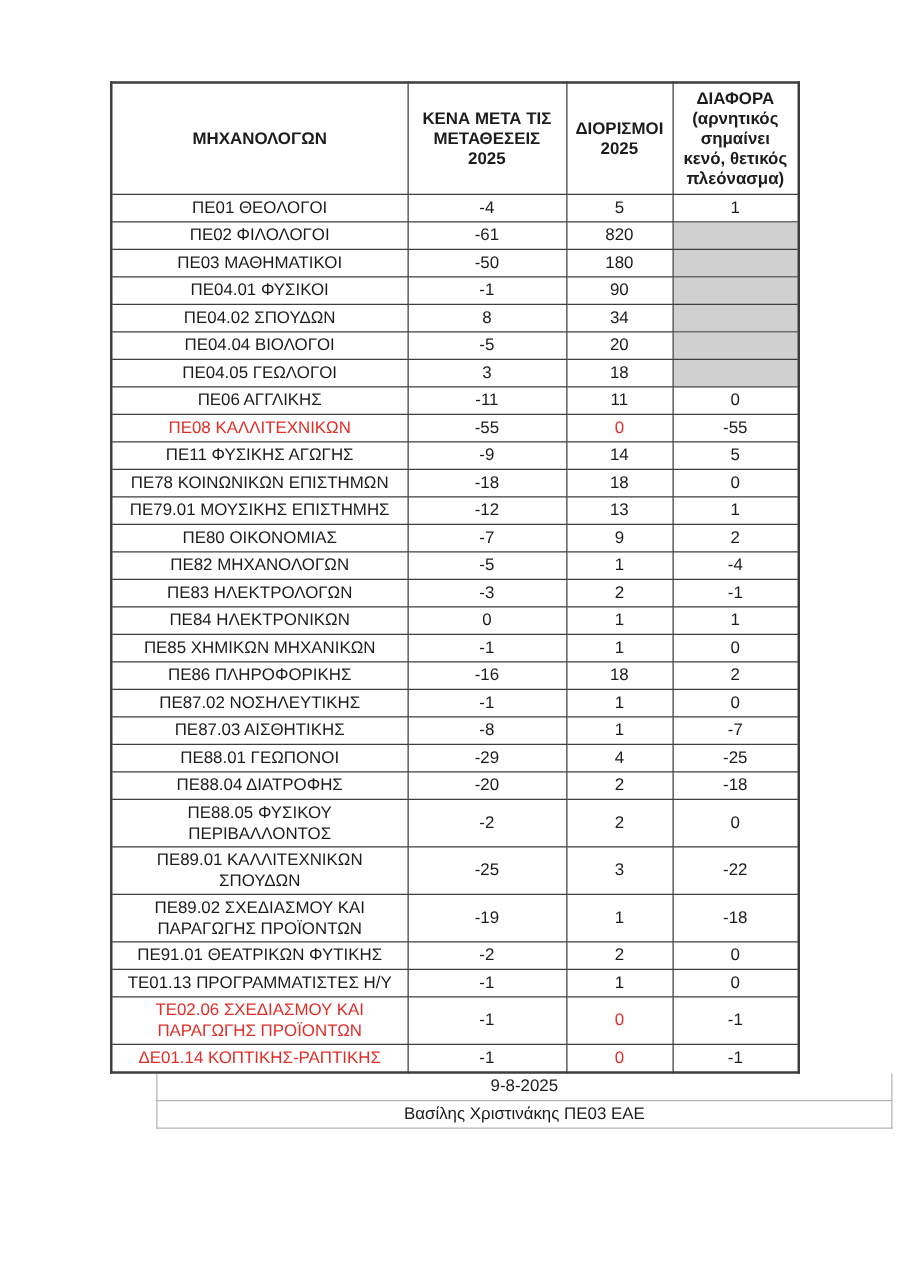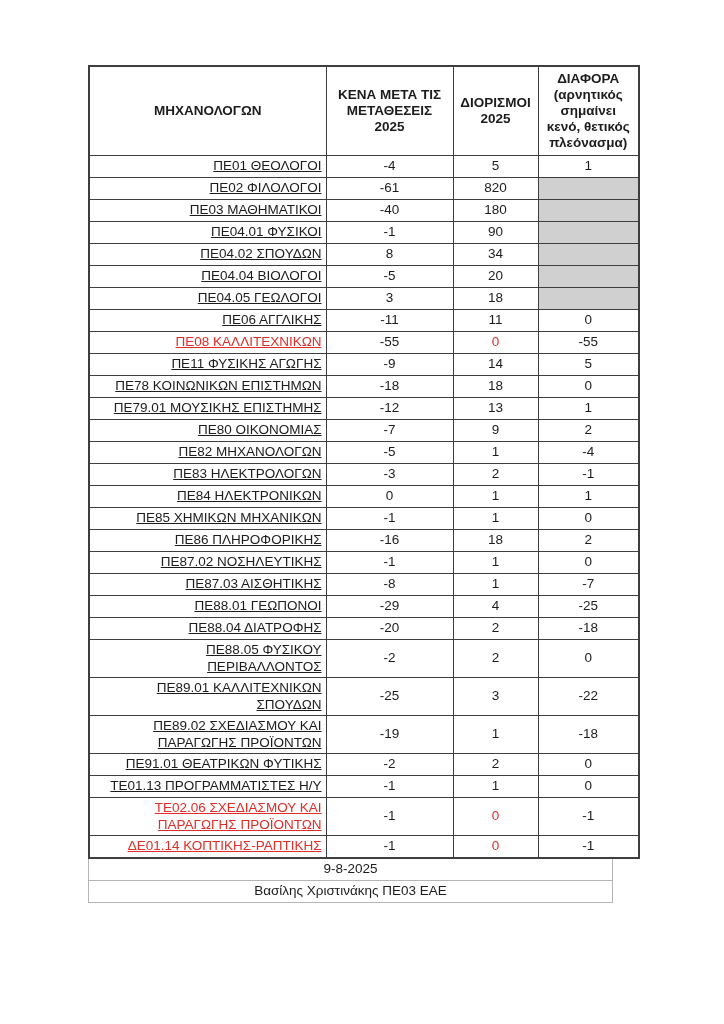--- a/index.html
+++ b/index.html
@@ -42,34 +42,34 @@
     height: 84px;
     margin-left: 48px;
   }
   table.grid td {
     line-height: 16.5px;
     padding: 2px 4px;
     height: 17px;
     vertical-align: middle;
   }
   td.c-label {
-    text-align: right;
+    text-align: center;
     white-space: pre-line;
-    text-decoration: underline;
   }
   td.c-num {
     text-align: center;
   }
   .red   { color: var(--red); }
   .gray  { background: var(--gray-cell); }
 
   table.footnotes {
     border-collapse: collapse;
     table-layout: fixed;
-    width: 525px;
+    width: 589px;
+    margin-left: 37px;
   }
   table.footnotes td {
     border: 1px solid var(--border-light);
     border-top: none;
     text-align: center;
     font-size: 13.5px;
     line-height: 16.5px;
     height: 17px;
     padding: 2px 4px;
     color: #1c1c1c;
@@ -110,21 +110,21 @@
           <td class="c-num">1</td>
         </tr>
         <tr>
           <td class="c-label">ΠΕ02 ΦΙΛΟΛΟΓΟΙ</td>
           <td class="c-num">-61</td>
           <td class="c-num">820</td>
           <td class="c-num gray"></td>
         </tr>
         <tr>
           <td class="c-label">ΠΕ03 ΜΑΘΗΜΑΤΙΚΟΙ</td>
-          <td class="c-num">-40</td>
+          <td class="c-num">-50</td>
           <td class="c-num">180</td>
           <td class="c-num gray"></td>
         </tr>
         <tr>
           <td class="c-label">ΠΕ04.01 ΦΥΣΙΚΟΙ</td>
           <td class="c-num">-1</td>
           <td class="c-num">90</td>
           <td class="c-num gray"></td>
         </tr>
         <tr>

